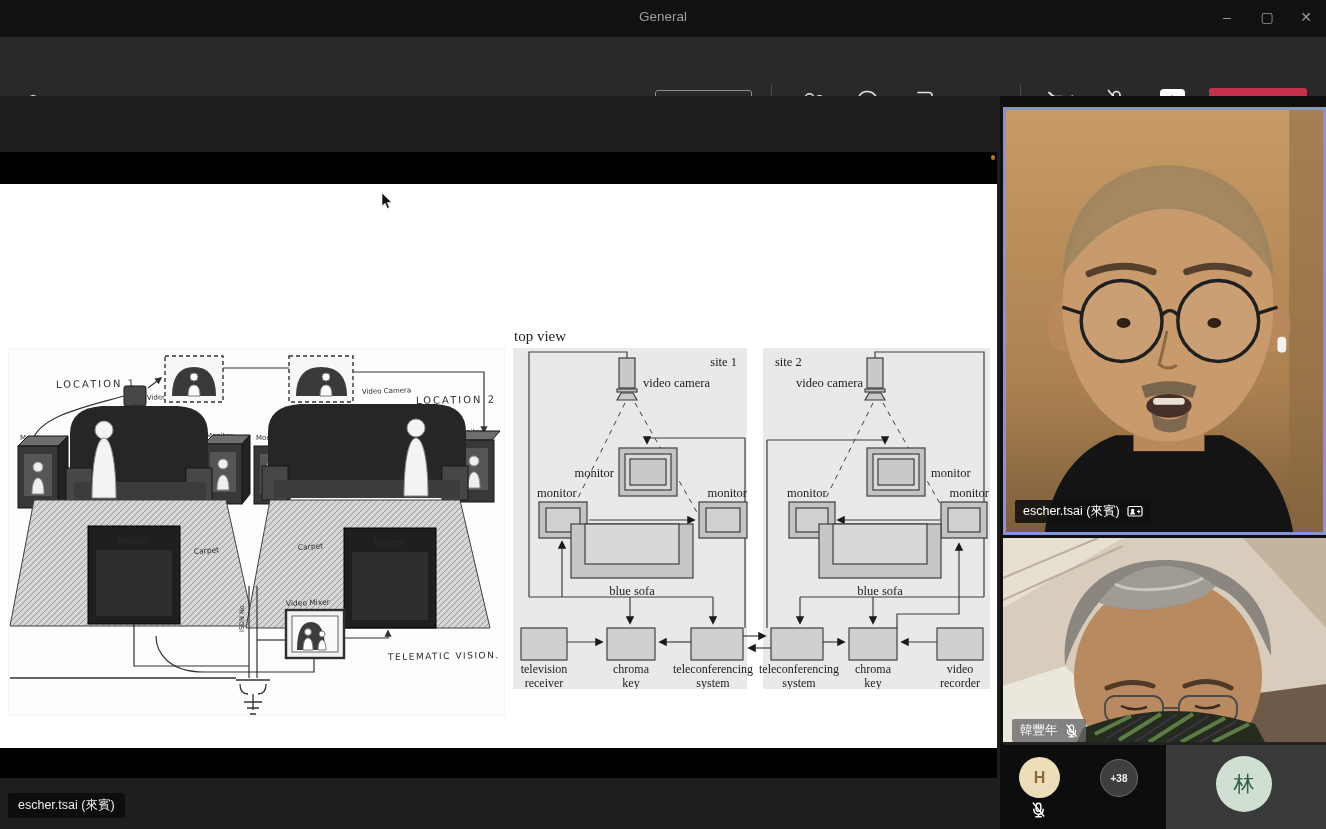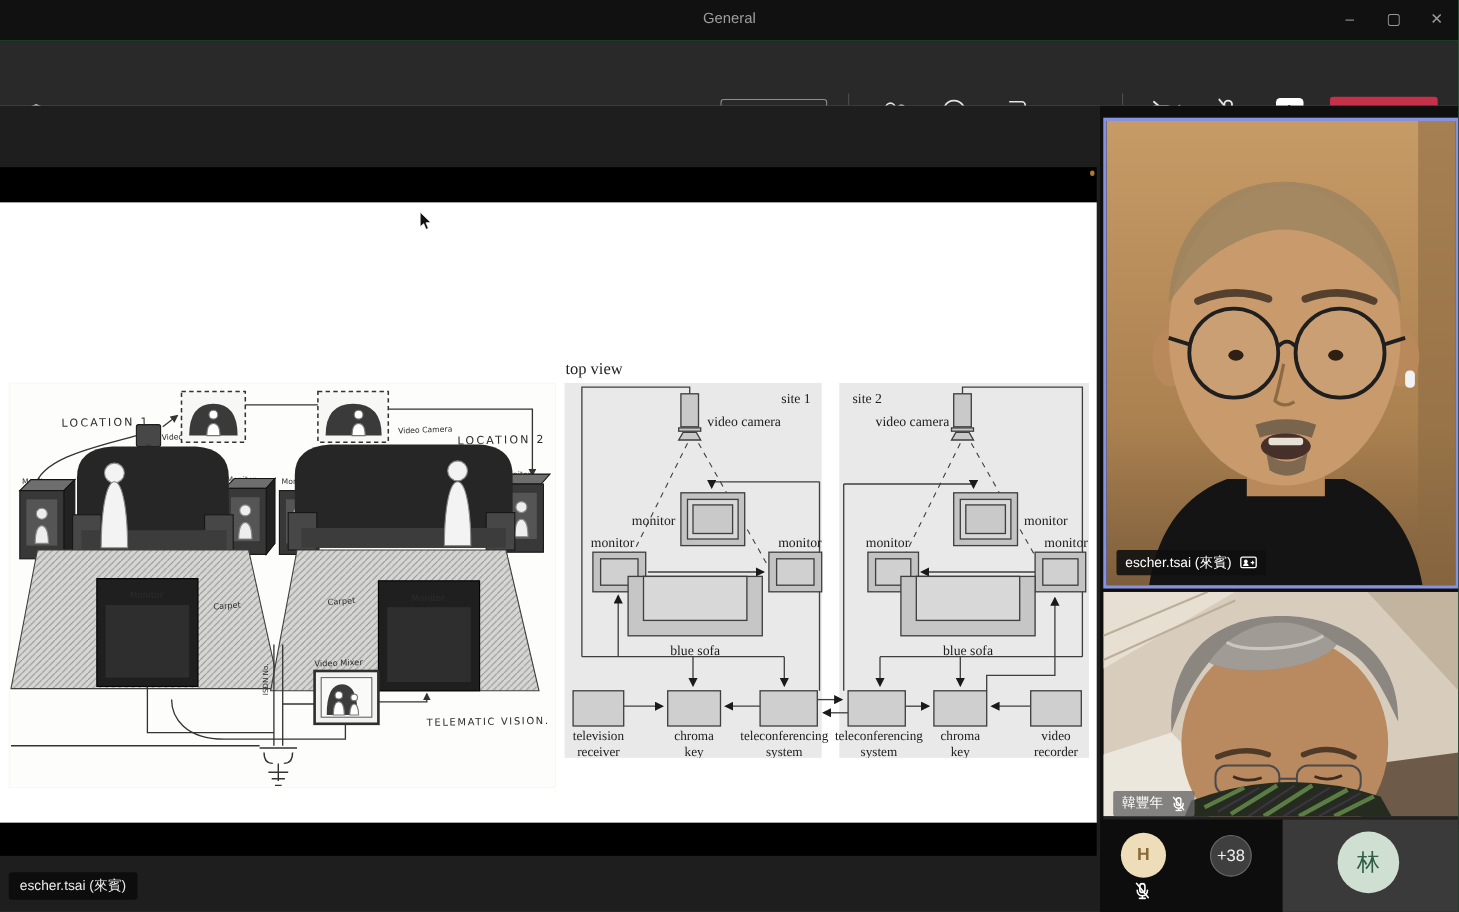--- a/index.html
+++ b/index.html
@@ -1,19 +1,19 @@
 <!DOCTYPE html>
 <html><head>
 <meta charset="utf-8">
 <style>
   * { margin:0; padding:0; box-sizing:border-box; }
   html,body { background:#000; }
   #app {
     position:relative; width:1326px; height:829px; overflow:hidden;
-    background:#22c55e; font-family:"Liberation Sans",sans-serif;
+    background:#f0abfc; font-family:"Liberation Sans",sans-serif;
     -webkit-font-smoothing:antialiased;
   }
   
   #titlebar { position:absolute; left:0; top:0; width:1326px; height:37px; background:#111111; }
   #win-title { position:absolute; left:0; right:0; top:9px; text-align:center; color:#9e9e9e; font-size:13.5px; }
   .win-ctl { position:absolute; top:0; width:40px; height:34px; color:#9a9a9a; font-size:14px;
              display:flex; align-items:center; justify-content:center; }
   #ctl-min { left:1207px; } #ctl-max { left:1247px; } #ctl-close { left:1286px; }
   
   #toolbar { position:absolute; left:0; top:37px; width:1326px; height:59px; background:#292929; }
@@ -52,21 +52,21 @@
   #tile2 { top:442px; height:216px; }
   .tile-pill { position:absolute; left:9px; display:flex; align-items:center; gap:7px; color:#fff;
                font-size:12.5px; padding:3px 8px; border-radius:2px; }
   #tile1-pill { bottom:9px; background:rgba(15,15,15,.88); }
   #tile2-pill { bottom:12px; background:rgba(105,105,105,.8); }
   #pstrip { position:absolute; left:0; top:649px; width:326px; height:84px; background:#0d0d0d; }
   #pstrip-right { position:absolute; left:166px; top:0; width:160px; height:84px; background:#3a3a3a; }
   .avatar { position:absolute; border-radius:50%; display:flex; align-items:center; justify-content:center; font-weight:bold; }
   #avatar-h { left:19px; top:12px; width:41px; height:41px; background:#eeddb9; color:#8a6a3a; font-size:16px; }
   #overflow-badge { left:100px; top:14px; width:38px; height:38px; background:#3f3f3f; border:1px solid #6b6b6b;
-                    color:#f0f0f0; font-size:15px; font-weight:normal; }
+                    color:#f0f0f0; font-size:10px; font-weight:bold; }
   #avatar-lin { left:50px; top:11px; width:56px; height:56px; background:#cfe0d2; color:#2f5d45; font-size:21px; font-weight:normal; }
   #h-mic { position:absolute; left:31px; top:57px; }
 </style>
 </head>
 <body>
 
 <div id="app">
 
   <div id="titlebar">
     <div id="win-title">General</div>

